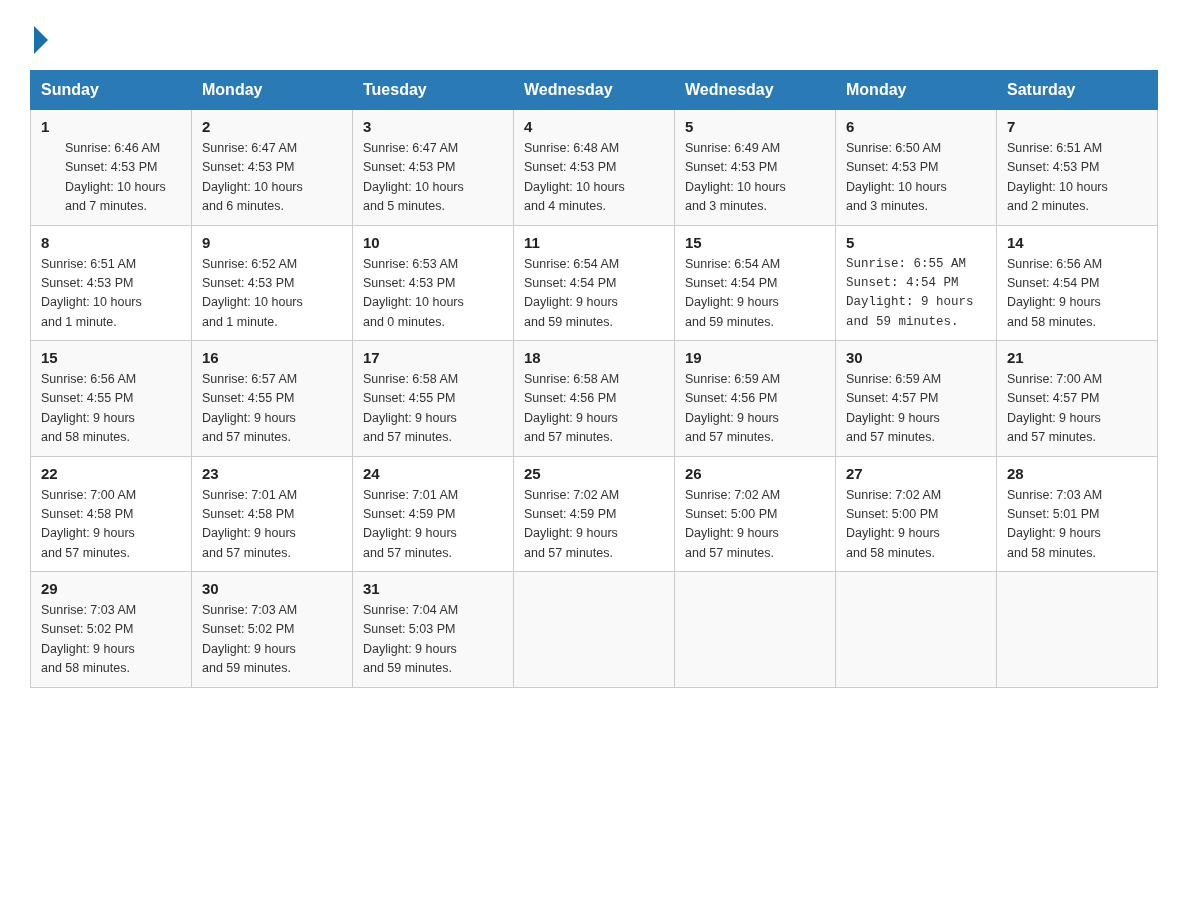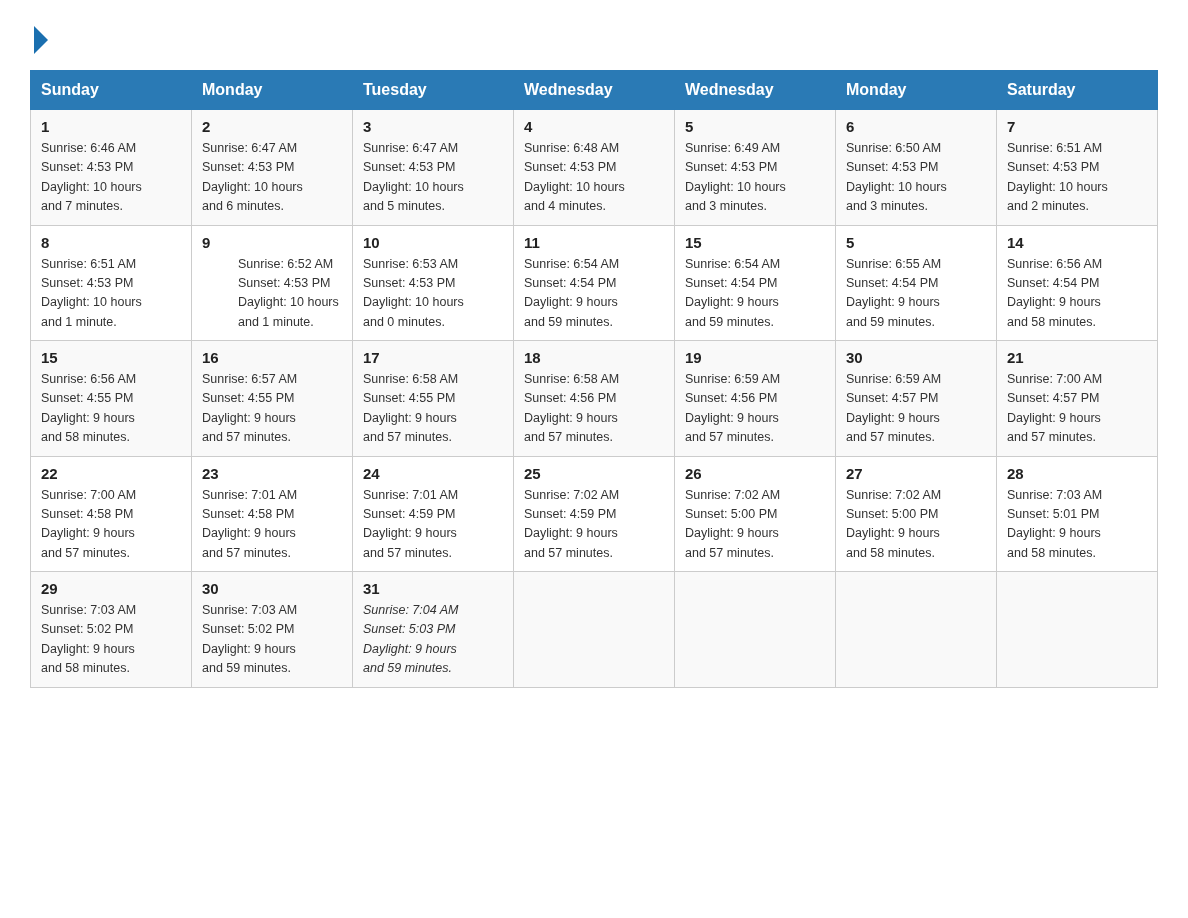--- a/index.html
+++ b/index.html
@@ -131,21 +131,21 @@
         <th>Wednesday</th>
         <th>Wednesday</th>
         <th>Monday</th>
         <th>Saturday</th>
       </tr>
   </thead>
   <tbody id="calendar-body">
   <tr>
         <td>
           <span class="day-num">1</span>
-          <div class="day-info" style="white-space: pre-line;">Sunrise: 6:46 AM
+          <div class="day-info" style="white-space: pre-line; margin-left: 24px;">Sunrise: 6:46 AM
 Sunset: 4:53 PM
 Daylight: 10 hours
 and 7 minutes.</div>
         </td>
         <td>
           <span class="day-num">2</span>
           <div class="day-info" style="white-space: pre-line;">Sunrise: 6:47 AM
 Sunset: 4:53 PM
 Daylight: 10 hours
 and 6 minutes.</div>
@@ -189,21 +189,21 @@
       <tr>
         <td>
           <span class="day-num">8</span>
           <div class="day-info" style="white-space: pre-line;">Sunrise: 6:51 AM
 Sunset: 4:53 PM
 Daylight: 10 hours
 and 1 minute.</div>
         </td>
         <td>
           <span class="day-num">9</span>
-          <div class="day-info" style="white-space: pre-line; margin-left: 36px;">Sunrise: 6:52 AM
+          <div class="day-info" style="white-space: pre-line;">Sunrise: 6:52 AM
 Sunset: 4:53 PM
 Daylight: 10 hours
 and 1 minute.</div>
         </td>
         <td>
           <span class="day-num">10</span>
           <div class="day-info" style="white-space: pre-line;">Sunrise: 6:53 AM
 Sunset: 4:53 PM
 Daylight: 10 hours
 and 0 minutes.</div>
@@ -217,21 +217,21 @@
         </td>
         <td>
           <span class="day-num">15</span>
           <div class="day-info" style="white-space: pre-line;">Sunrise: 6:54 AM
 Sunset: 4:54 PM
 Daylight: 9 hours
 and 59 minutes.</div>
         </td>
         <td>
           <span class="day-num">5</span>
-          <div class="day-info" style="white-space: pre-line;">Sunrise: 6:55 AM
+          <div class="day-info" style="white-space: pre-line; font-family: Liberation Mono, monospace;">Sunrise: 6:55 AM
 Sunset: 4:54 PM
 Daylight: 9 hours
 and 59 minutes.</div>
         </td>
         <td>
           <span class="day-num">14</span>
           <div class="day-info" style="white-space: pre-line;">Sunrise: 6:56 AM
 Sunset: 4:54 PM
 Daylight: 9 hours
 and 58 minutes.</div>
@@ -349,21 +349,21 @@
         </td>
         <td>
           <span class="day-num">30</span>
           <div class="day-info" style="white-space: pre-line;">Sunrise: 7:03 AM
 Sunset: 5:02 PM
 Daylight: 9 hours
 and 59 minutes.</div>
         </td>
         <td>
           <span class="day-num">31</span>
-          <div class="day-info" style="white-space: pre-line; font-style: italic;">Sunrise: 7:04 AM
+          <div class="day-info" style="white-space: pre-line;">Sunrise: 7:04 AM
 Sunset: 5:03 PM
 Daylight: 9 hours
 and 59 minutes.</div>
         </td>
         <td class="empty-cell"></td>
         <td class="empty-cell"></td>
         <td class="empty-cell"></td>
         <td class="empty-cell"></td>
       </tr>
     </tbody>

